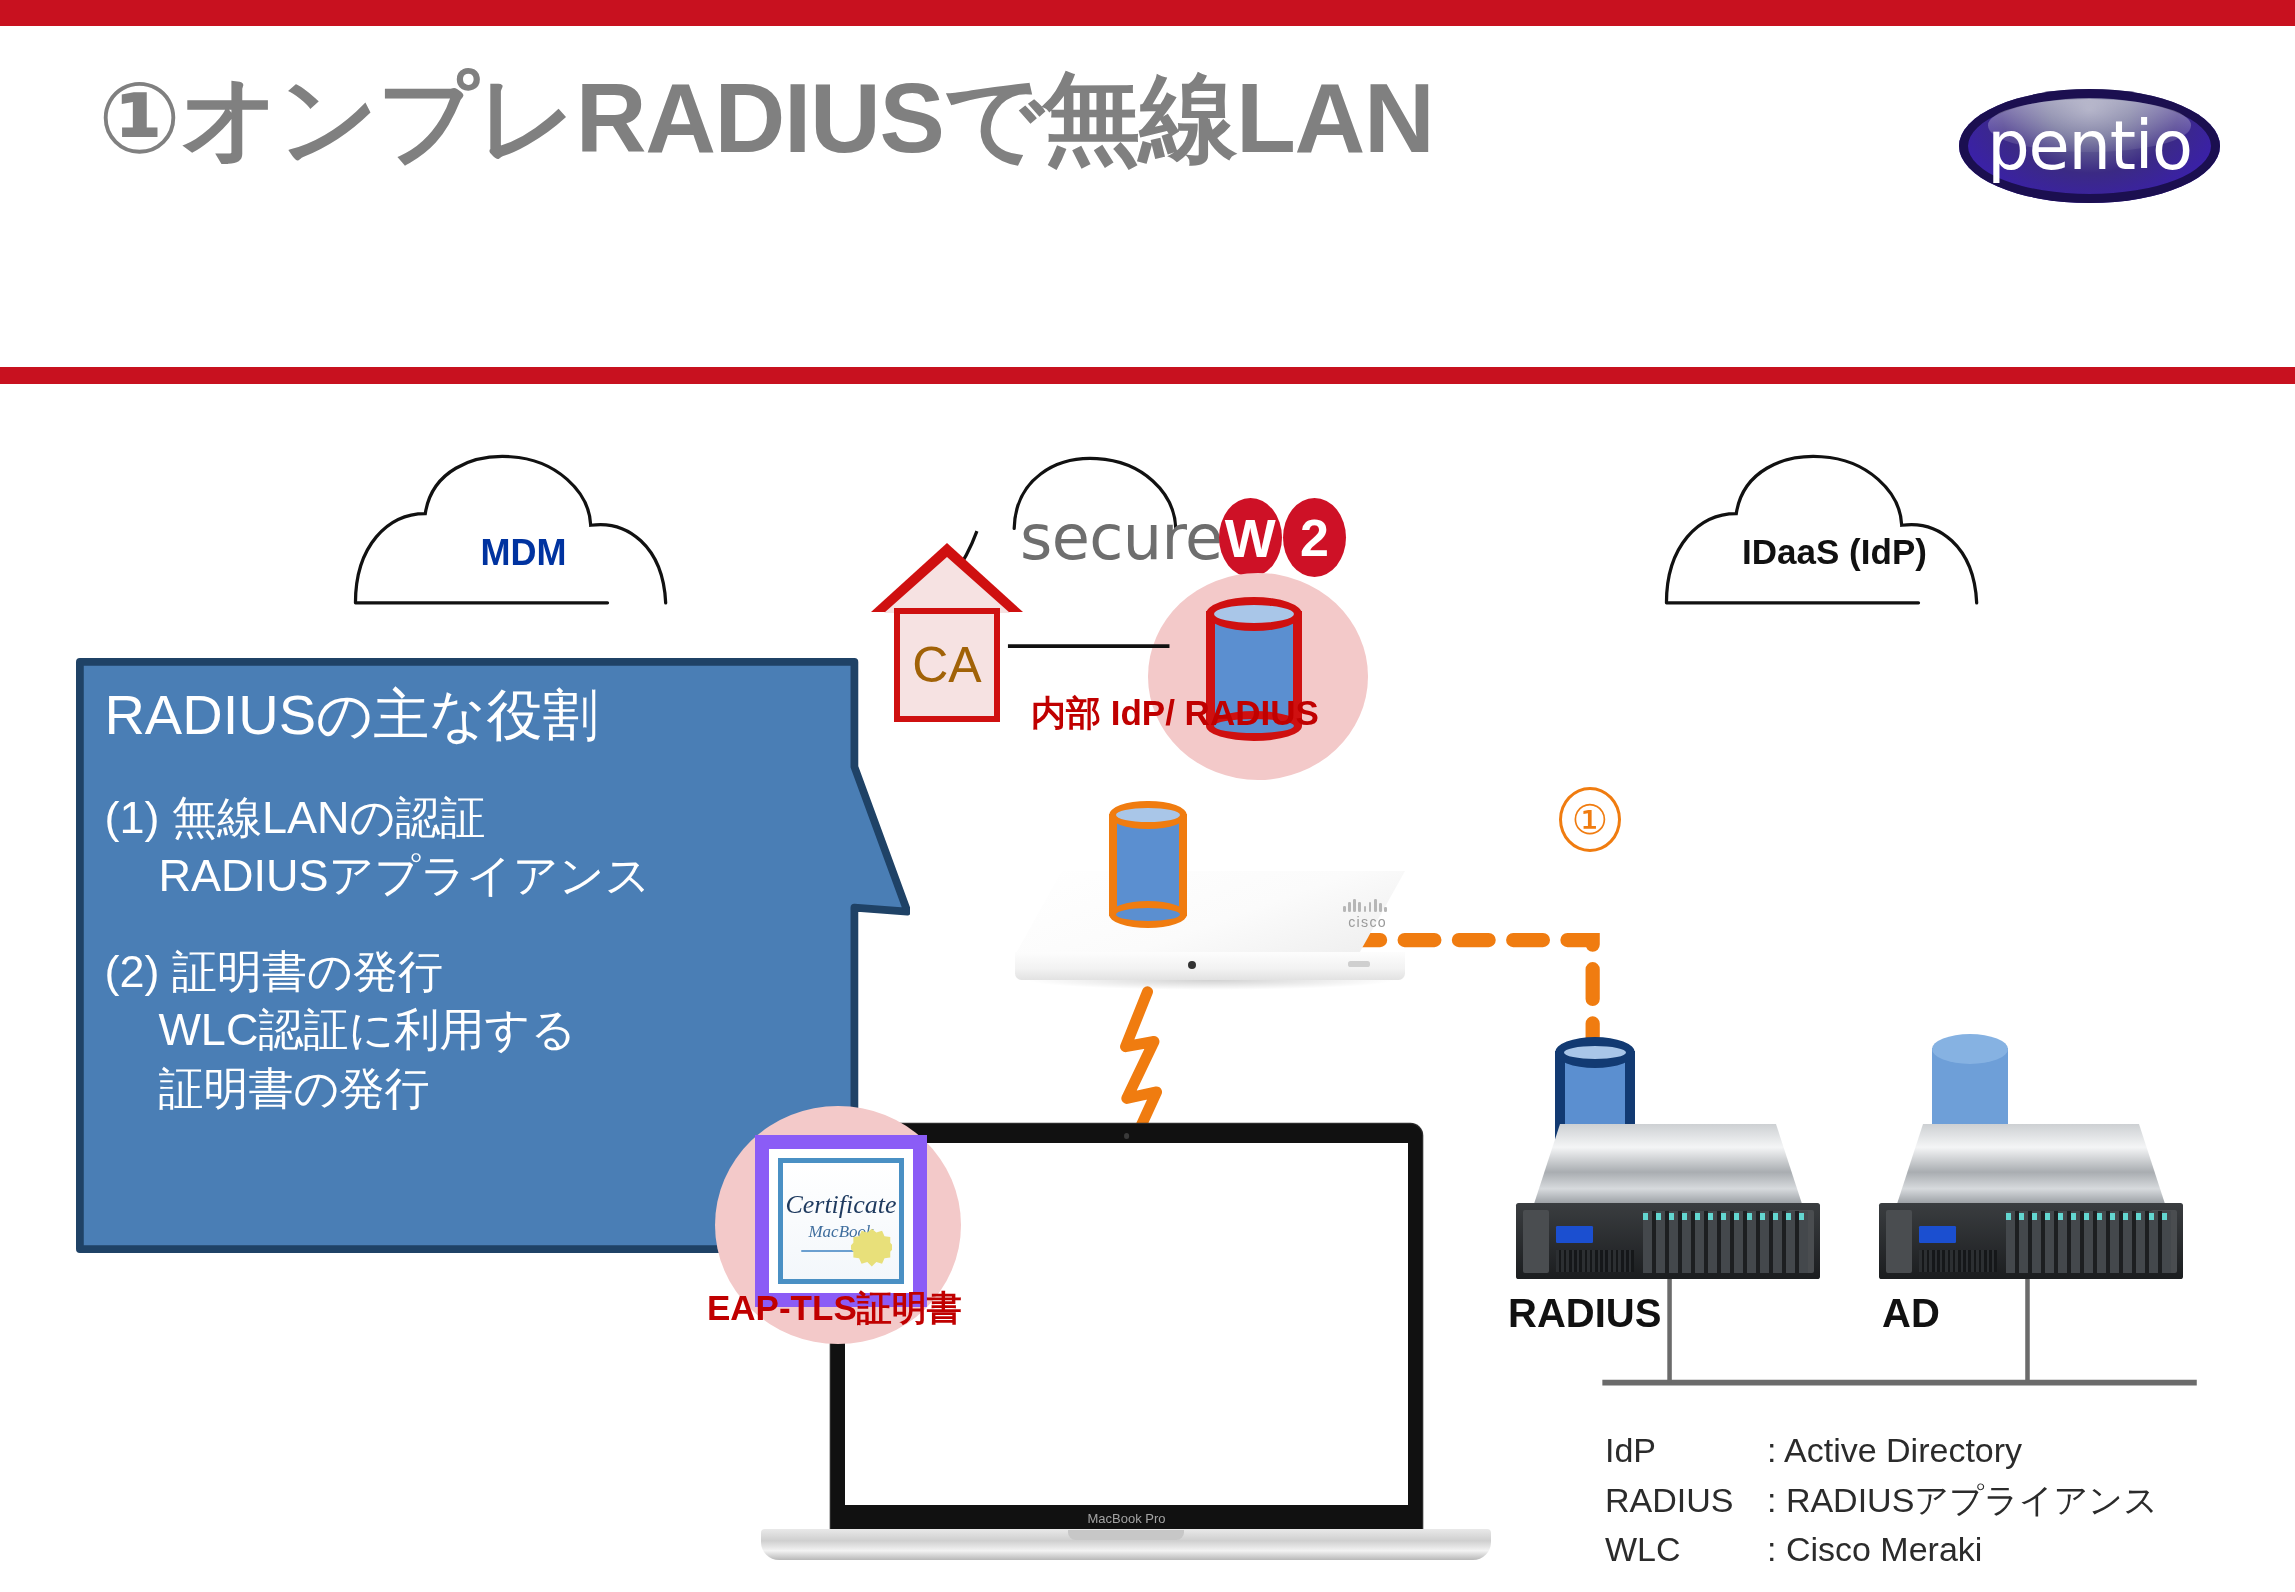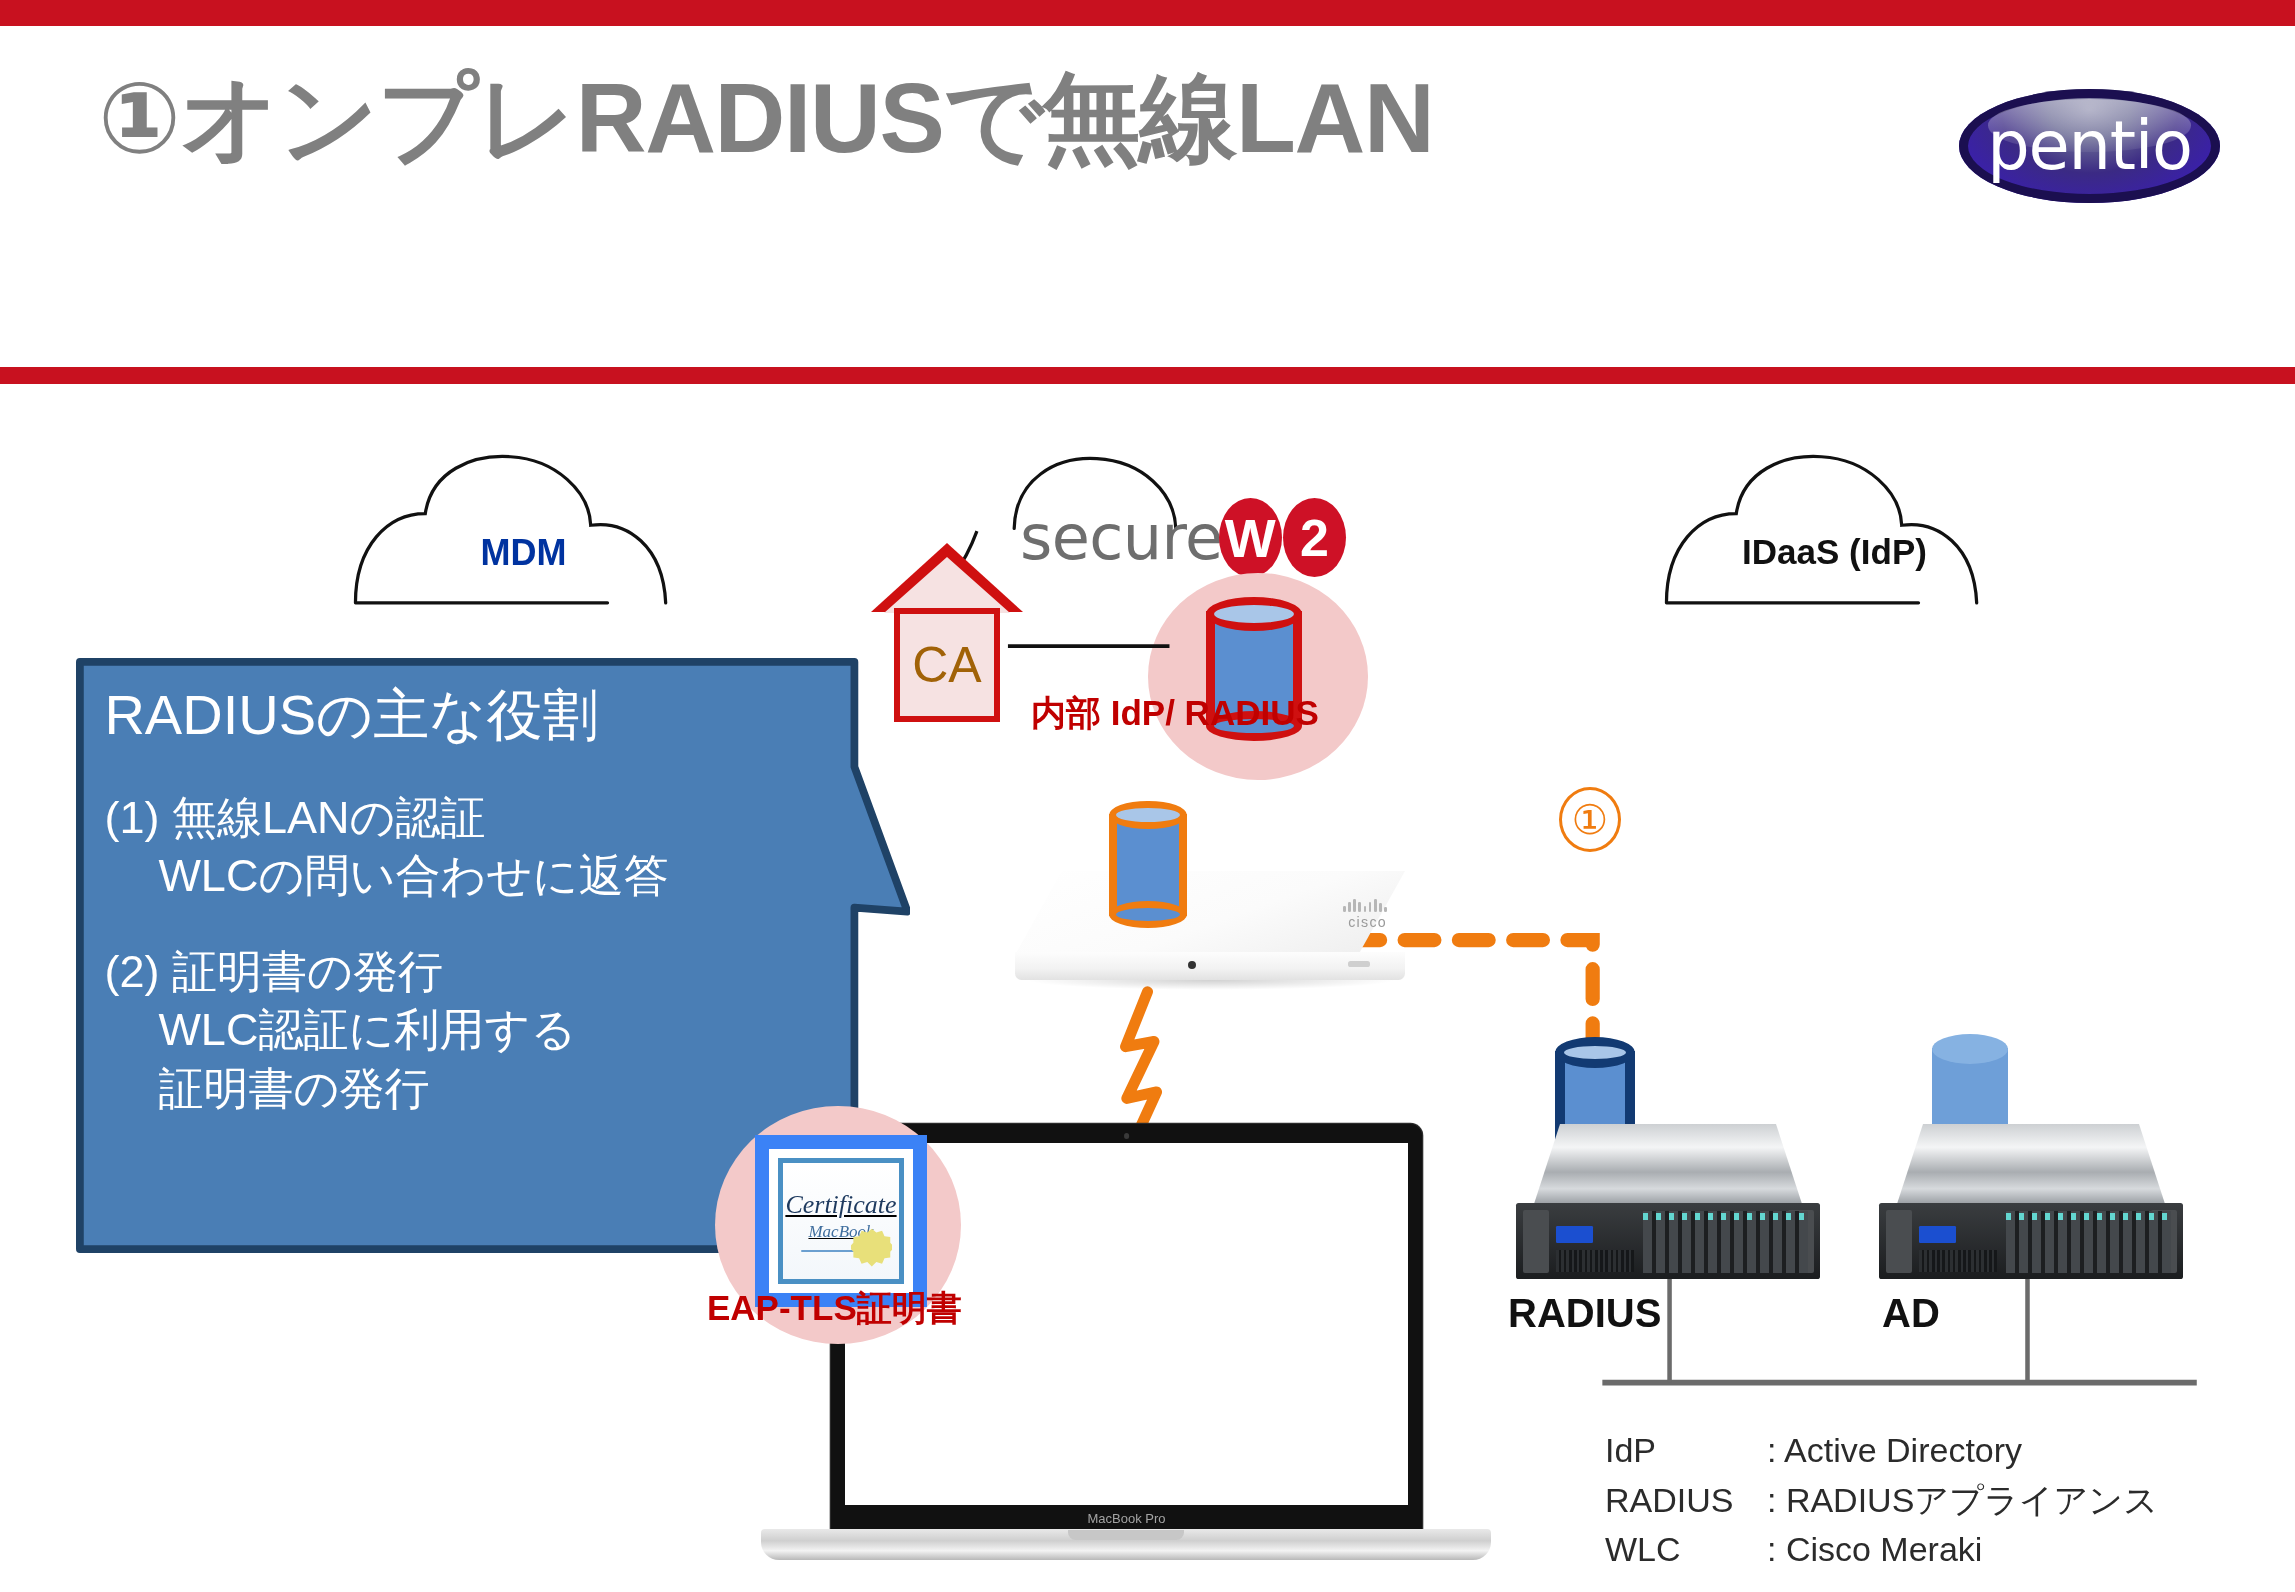--- a/index.html
+++ b/index.html
@@ -129,21 +129,21 @@
 
   
   .callout{position:absolute;left:76px;top:658px;width:834px;height:595px;}
   .callout svg{display:block;}
   .callout-inner{position:absolute;left:28.4px;top:26px;width:724px;color:#fff;}
   .co-title{font-size:56px;font-weight:400;line-height:1.1;margin-bottom:43px;}
   .co-item{font-size:45px;font-weight:normal;line-height:1.30;margin-bottom:37px;}
   .co-item .ln2{display:block;padding-left:54px;}
 
   
-  .cert{position:absolute;left:755px;top:1135px;width:172px;height:172px;background:#3b82f6;padding:14.2px;box-sizing:border-box;text-decoration:underline;}
+  .cert{position:absolute;left:755px;top:1135px;width:172px;height:172px;background:#8b5cf6;padding:14.2px;box-sizing:border-box;}
   .cert-white{width:100%;height:100%;background:#fff;padding:9px;box-sizing:border-box;}
   .cert-in{
     width:100%;height:100%;box-sizing:border-box;
     border:5.2px solid #4a90c4;background:linear-gradient(to bottom,#ffffff,#f3f7fb);
     position:relative;display:flex;flex-direction:column;align-items:center;justify-content:center;
   }
   .cert-t1{font-family:"Liberation Serif","DejaVu Serif",serif;font-style:italic;font-size:26px;color:#1e3a5f;}
   .cert-t2{font-family:"Liberation Serif","DejaVu Serif",serif;font-style:italic;font-size:17px;color:#3f6e9e;margin-top:2.6px;}
   .cert-wave{width:70%;height:1.9px;background:#6b9fd0;margin-top:7.8px;border-radius:1.3px;}
   .cert-seal{
@@ -288,21 +288,21 @@
 
   <div class="callout">
     <svg width="834" height="595" viewBox="0 0 1290 920">
       <path d="M6 6 L1204 6 L1204 168 L1286 392 L1204 386 L1204 914 L6 914 Z" fill="#4A7EB5" stroke="#1F4266" stroke-width="12" stroke-linejoin="round"></path>
     </svg>
     <div class="callout-inner">
       <div class="co-title">RADIUSの主な役割</div>
       <div class="co-item">
         <span>(1)</span>
         <span>無線LANの認証</span>
-        <span class="ln2">WLCの問い合わせに返答</span>
+        <span class="ln2">RADIUSアプライアンス</span>
       </div>
       <div class="co-item">
         <span>(2)</span>
         <span>証明書の発行</span>
         <span class="ln2">WLC認証に利用する</span>
         <span class="ln2">証明書の発行</span>
       </div>
     </div>
   </div>
 

